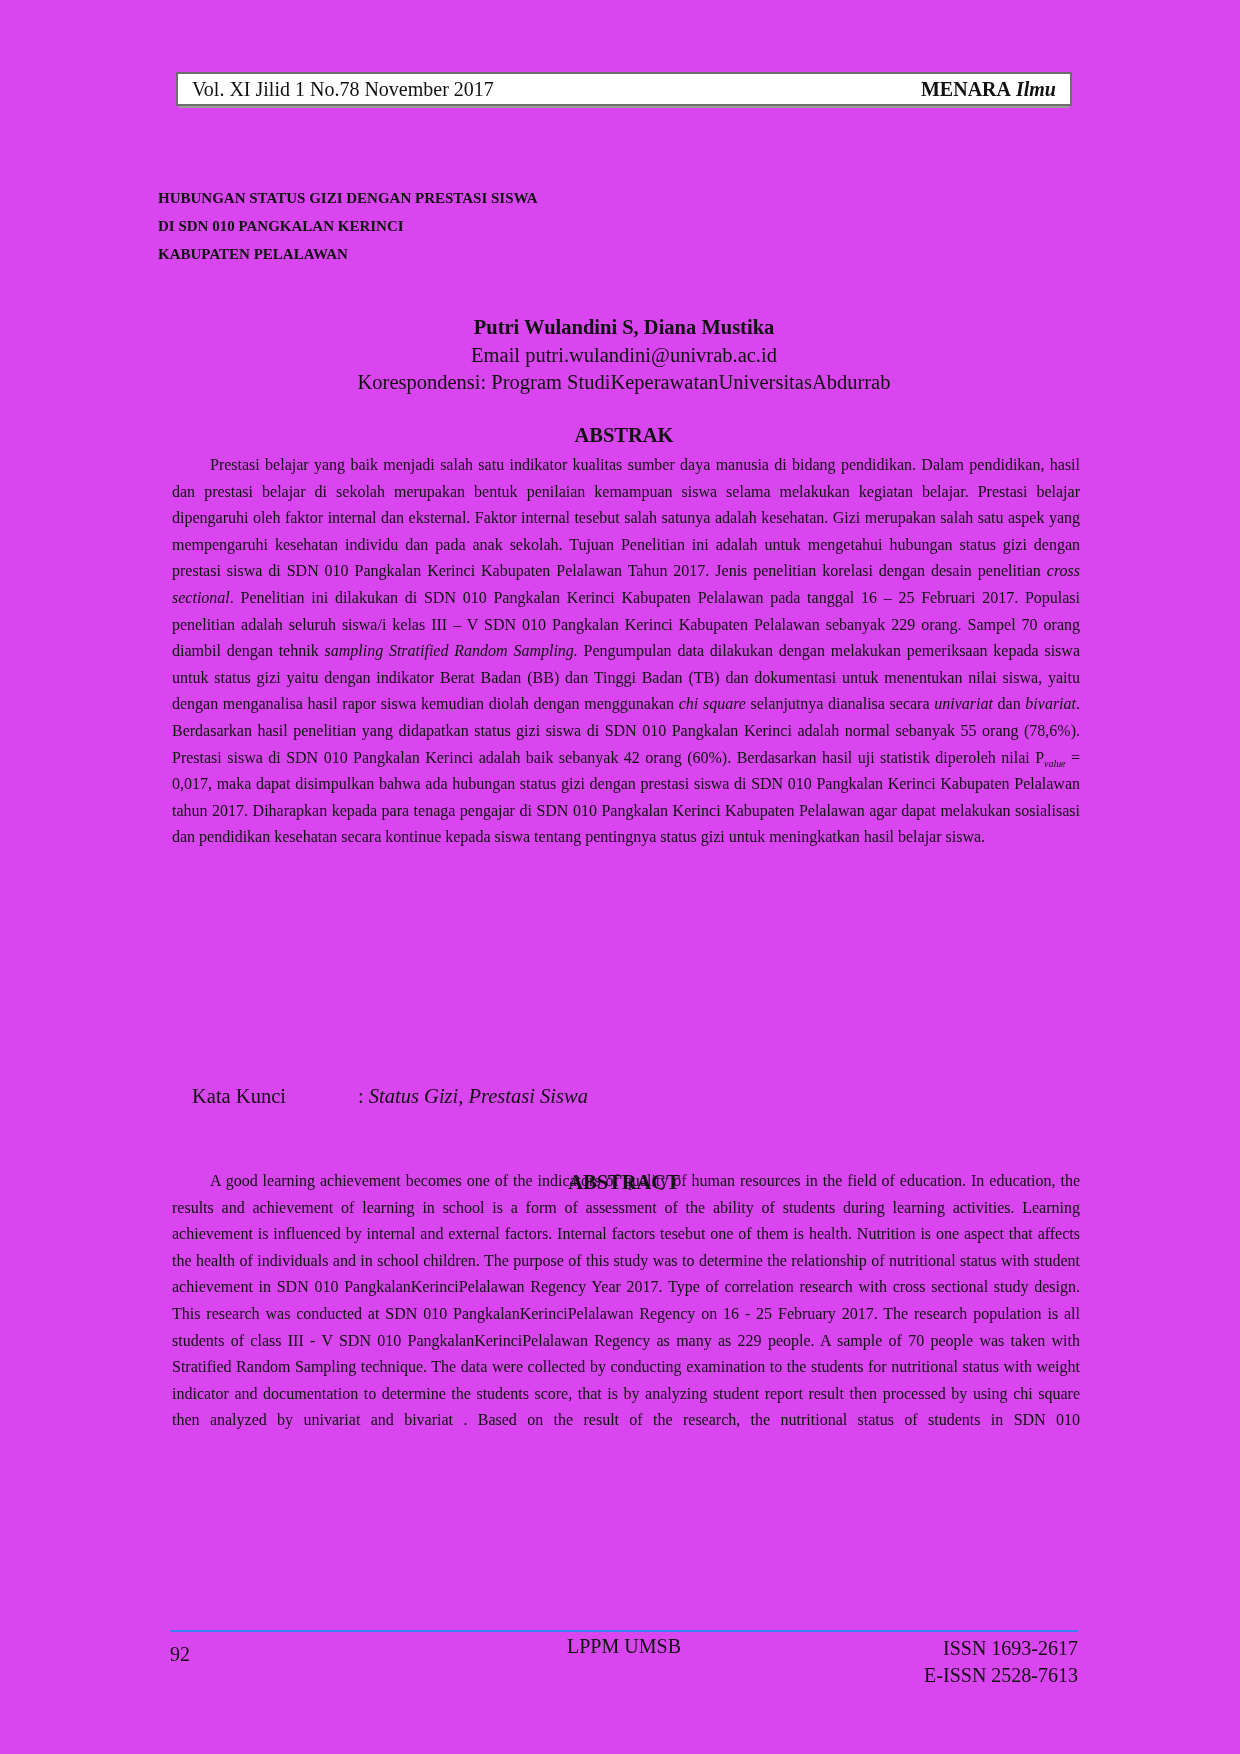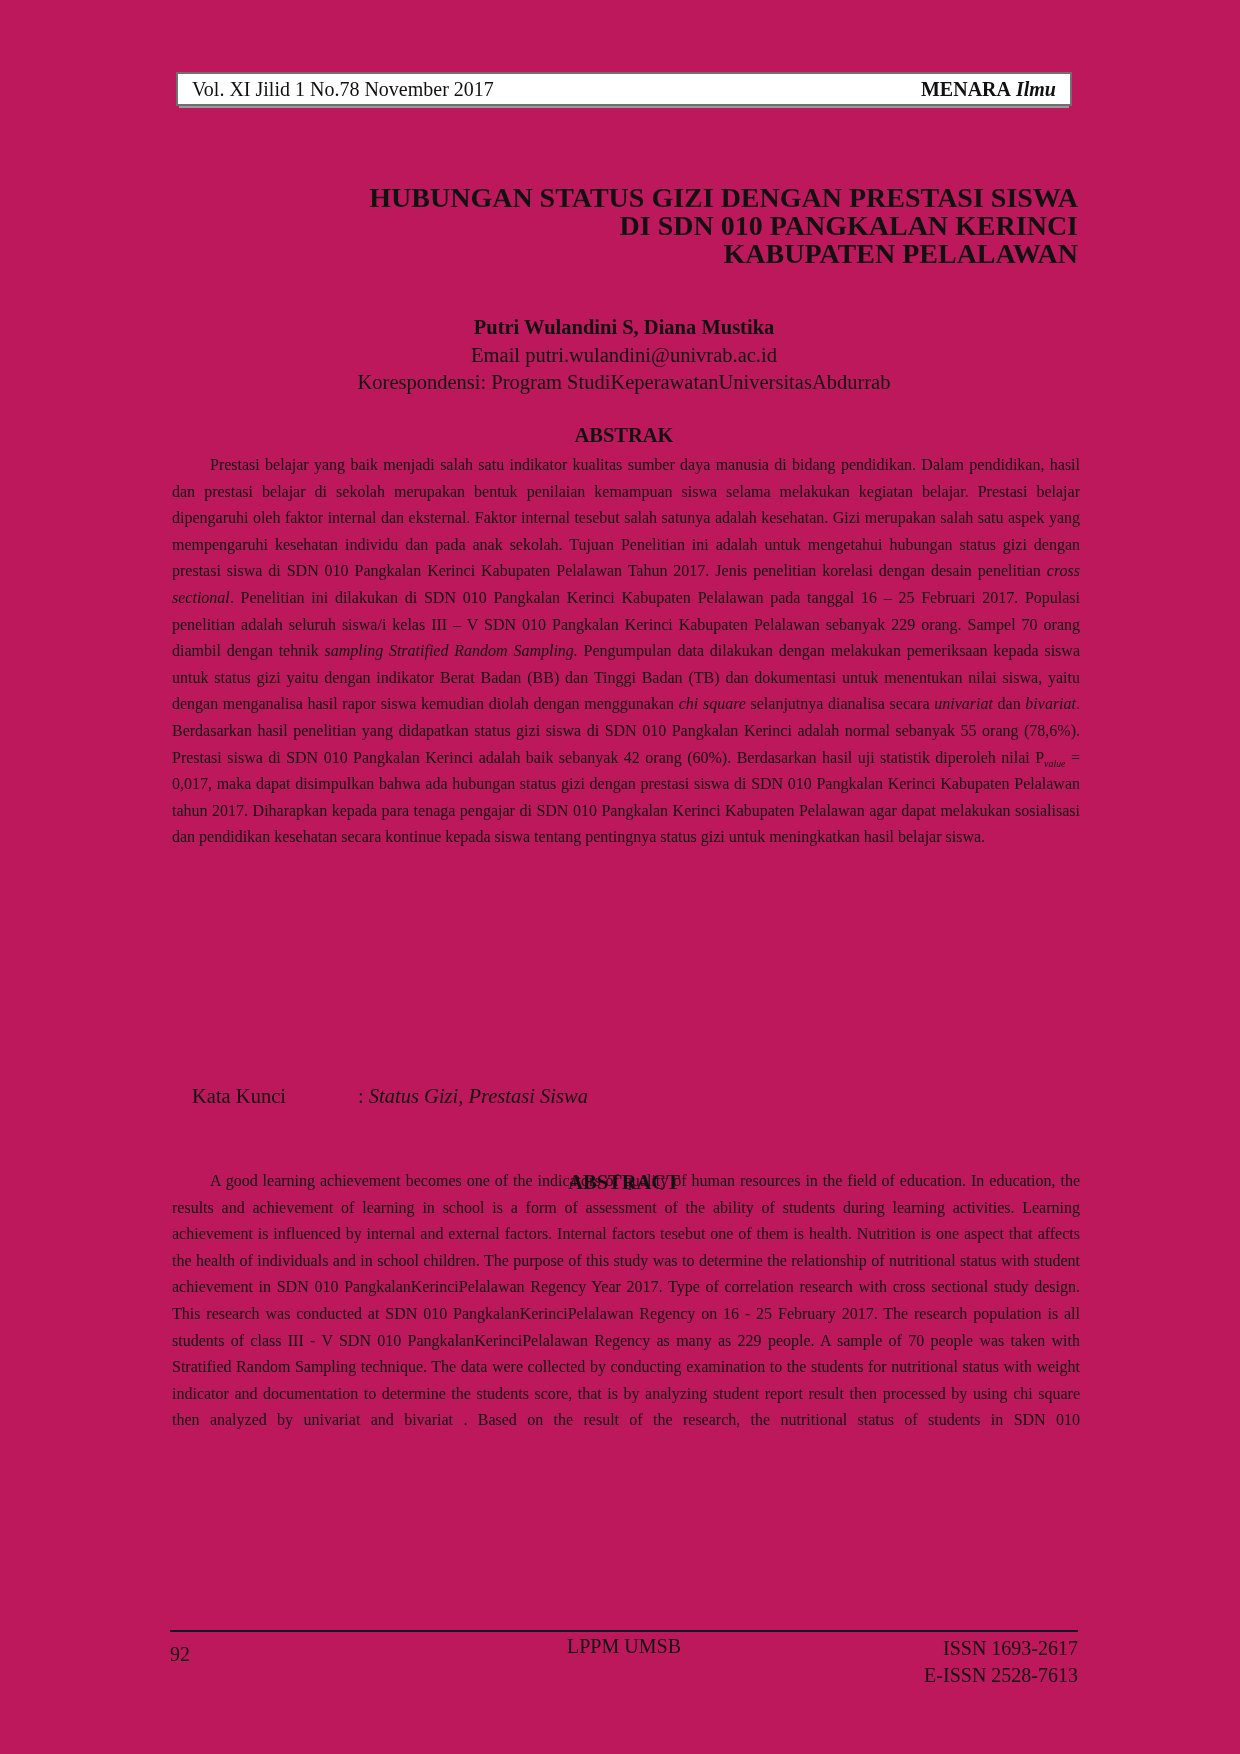--- a/index.html
+++ b/index.html
@@ -1,21 +1,21 @@
 <!DOCTYPE html>
 <html><head>
 <meta charset="utf-8">
 <style>
   * { margin: 0; padding: 0; box-sizing: border-box; }
   html, body { background: #ffffff; }
   .page {
     position: relative;
     width: 1240px;
     height: 1754px;
-    background: #be185d;
+    background: #d946ef;
     color: #111;
     font-family: "Liberation Serif", "DejaVu Serif", serif;
     overflow: hidden;
   }
   .header-box {
     position: absolute;
     left: 176px; top: 72px;
     width: 896px; height: 34px;
     border: 2px solid #6f6f6f;
     box-shadow: 0 5px 0 -3px #9b9b9b;
@@ -23,25 +23,25 @@
     justify-content: space-between;
     align-items: center;
     padding: 0 14px;
     font-size: 20px;
     background: #fff;
   }
   .journal-name-bold { font-weight: bold; }
   .journal-name-italic { font-weight: bold; font-style: italic; margin-top: 44px; }
   .title-block {
     position: absolute;
-    left: 170px; top: 184px;
+    left: 158px; top: 184px;
     width: 908px;
-    text-align: right;
+    text-align: left;
     font-weight: bold;
-    font-size: 28px;
+    font-size: 15px;
     line-height: 28px;
   }
   .byline {
     position: absolute;
     left: 170px; top: 314px;
     width: 908px;
     text-align: center;
     font-size: 20.5px;
     line-height: 27.5px;
   }
@@ -75,21 +75,21 @@
     width: 908px;
     font-size: 20.5px;
     margin-left: 22px;
   }
   .kk-label { display: inline-block; width: 166px; }
   .kk-value { font-style: italic; }
   .footer {
     position: absolute;
     left: 170px; top: 1630px;
     width: 908px;
-    border-top: 2px solid #0f172a;
+    border-top: 2px solid #3b82f6;
     font-size: 20px;
   }
   .footer-grid {
     display: grid;
     grid-template-columns: 1fr auto 1fr;
     padding-top: 3px;
   }
   .footer-left { text-align: left; padding-top: 8px; }
   .footer-center { text-align: center; }
   .footer-right { text-align: right; line-height: 26.5px; }

